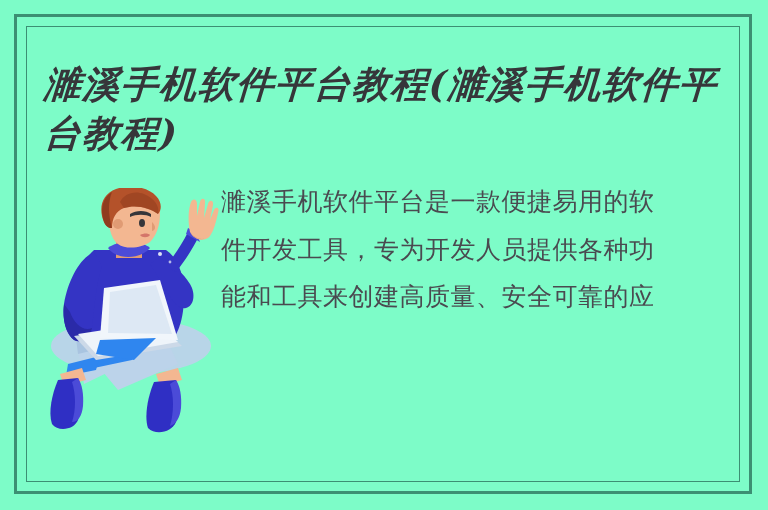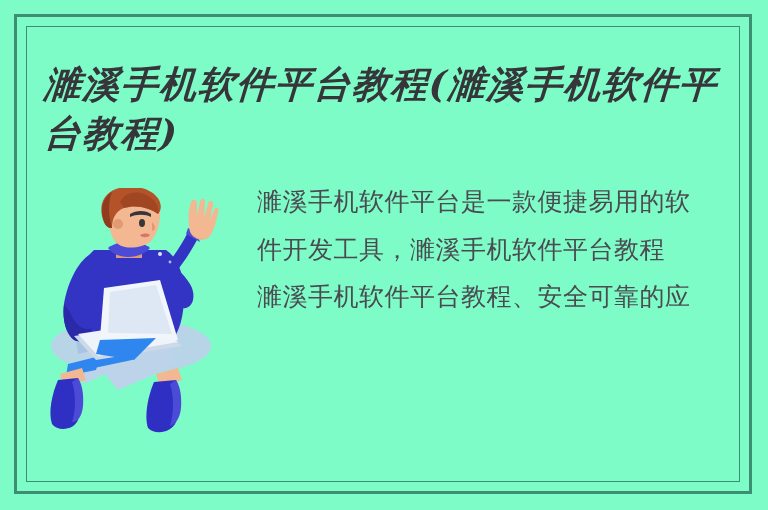--- a/index.html
+++ b/index.html
@@ -64,21 +64,20 @@
     top: 178px;
     width: 516px;
   }
   .body-line {
     font-family: "DejaVu Sans", "Liberation Sans", sans-serif;
     font-size: 25px;
     line-height: 47.5px;
     color: #4a4a50;
     letter-spacing: 0.5px;
     white-space: nowrap;
-    margin-left: 36px;
   }
 
   
   .illustration {
     position: absolute;
     left: 38px;
     top: 188px;
     width: 186px;
     height: 246px;
   }
@@ -92,22 +91,22 @@
   <div class="frame-outer"></div>
   <div class="frame-inner"></div>
 
   <div class="title-block">
     <div class="title-line">濉溪手机软件平台教程(濉溪手机软件平</div>
     <div class="title-line">台教程)</div>
   </div>
 
   <div class="body-block">
     <div class="body-line">濉溪手机软件平台是一款便捷易用的软</div>
-    <div class="body-line">件开发工具，濉溪手机软件平台教程</div>
-    <div class="body-line">濉溪手机软件平台教程、安全可靠的应</div>
+    <div class="body-line">件开发工具，专为开发人员提供各种功</div>
+    <div class="body-line">能和工具来创建高质量、安全可靠的应</div>
   </div>
 
   <div class="illustration">
     <svg viewBox="0 0 186 246" xmlns="http://www.w3.org/2000/svg">
 
       <ellipse cx="93" cy="158" rx="80" ry="28" fill="#bcd3ea" opacity="0.95"></ellipse>
 
       <path d="M38 150 L96 140 L104 168 L46 196 Z" fill="#bcd3ea"></path>
       <path d="M38 150 L96 140 L98 152 L40 166 Z" fill="#a9c4e0"></path>
 

